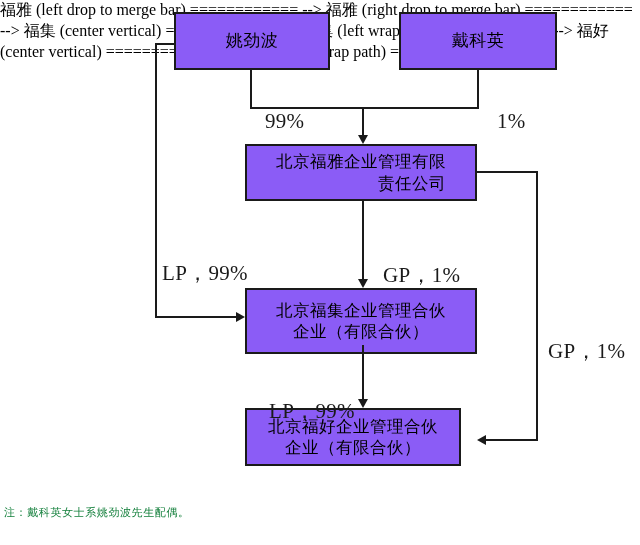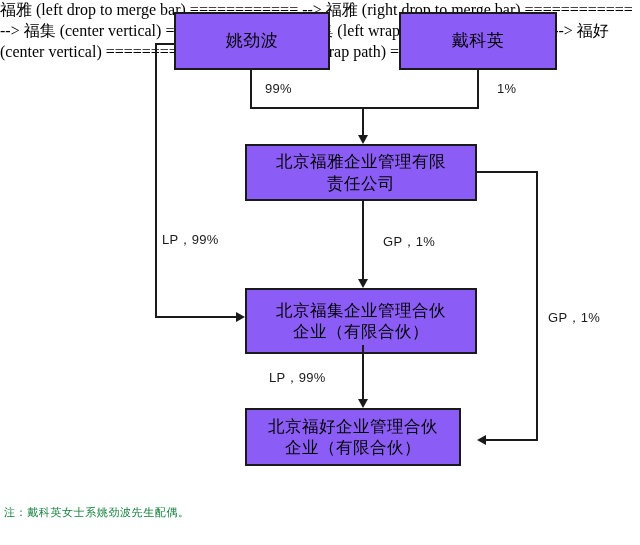--- a/index.html
+++ b/index.html
@@ -36,21 +36,21 @@
   .node .node-label {
     display: block;
     white-space: pre-line;
     padding: 0 6px;
   }
   .node.person   { font-size: 17px; }
   .node.company  { font-size: 16.5px; }
 
   #node-yao  { left: 174px; top: 12px;  width: 156px; height: 58px; }
   #node-dai  { left: 399px; top: 12px;  width: 158px; height: 58px; }
-  #node-fuya { left: 245px; top: 144px; width: 232px; height: 57px; }
+  #node-fuya { left: 245px; top: 144px; width: 232px; height: 57px; text-align: right; }
   #node-fuji { left: 245px; top: 288px; width: 232px; height: 66px; }
   #node-fuhao{ left: 245px; top: 408px; width: 216px; height: 58px; }
 
   
   .ln {
     position: absolute;
     background: #1a1a1a;
   }
   .ln.v { width: 1.6px; }
   .ln.h { height: 1.6px; }
@@ -73,25 +73,26 @@
   }
   .arrow.left {
     border-top: 5px solid transparent;
     border-bottom: 5px solid transparent;
     border-right: 9px solid #1a1a1a;
   }
 
   
   .edge-label {
     position: absolute;
-    font-family: Liberation Sans, sans-serif;
-    font-size: 13px;
+    font-family: Liberation Serif, serif;
+    font-size: 21px;
     color: #1a1a1a;
     white-space: nowrap;
     letter-spacing: 0.3px;
+    margin-top: 28px;
   }
 
   
   #footnote {
     position: absolute;
     left: 4px;
     top: 505px;
     font-size: 11px;
     letter-spacing: 0.6px;
     color: #15803d;

